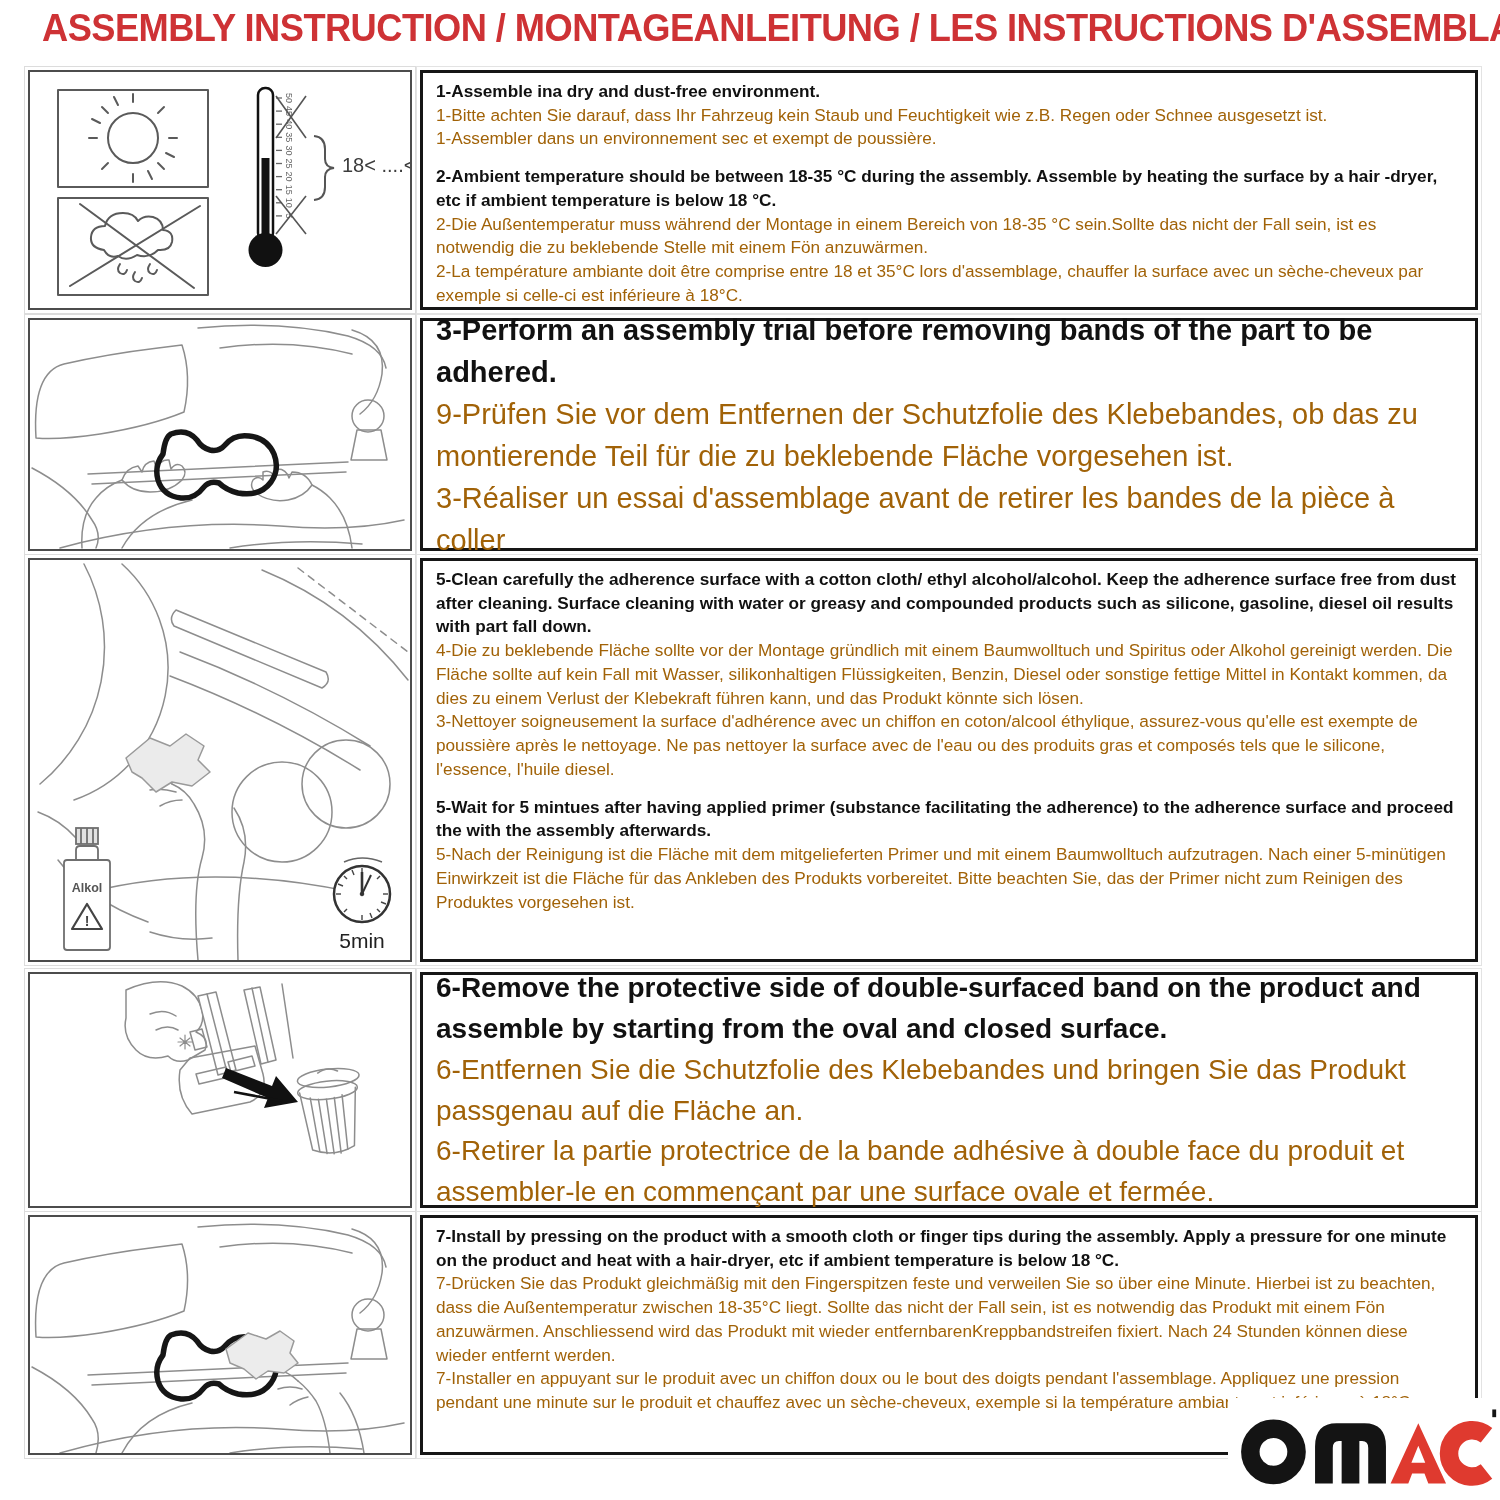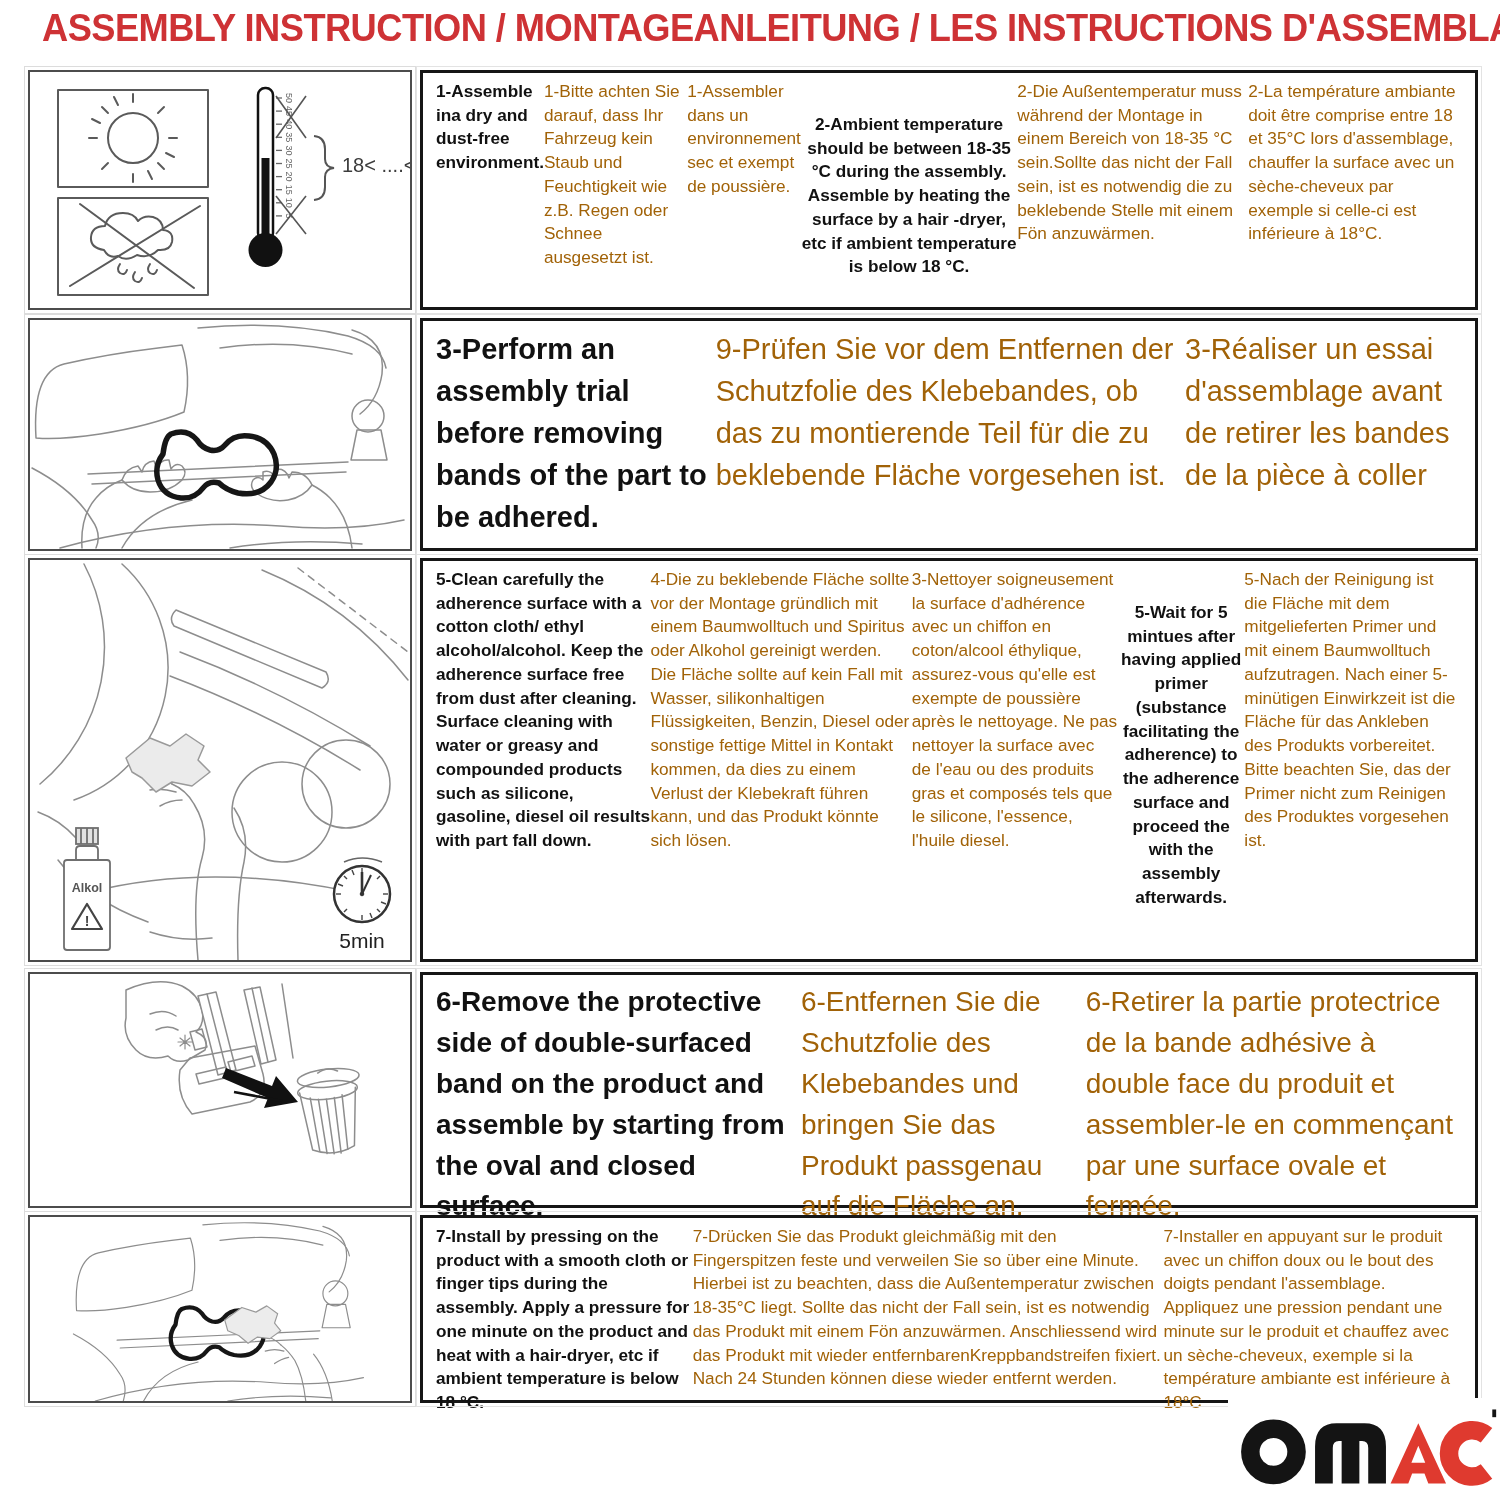--- a/index.html
+++ b/index.html
@@ -16,26 +16,26 @@
   .imgbox{
     position:absolute;left:0;top:0;width:384px;height:100%;
     box-sizing:border-box;border:2px solid #4c4c4c;background:#fff;
     outline:1px solid #dcdcdc;outline-offset:3px;overflow:hidden;
   }
   .imgbox svg{display:block;width:100%;height:100%;}
   .txtbox{
     position:absolute;left:392px;top:0;width:1058px;height:100%;
     box-sizing:border-box;border:3px solid #161616;background:#fff;
     outline:1px solid #e3e3e3;outline-offset:3px;
-    padding:7px 18px 6px 13px;display:flex;flex-direction:row;
+    padding:7px 18px 6px 13px;display:flex;flex-direction:column;
   }
   .txtbox.center{justify-content:center;}
   .para{margin:0;font-size:17.2px;line-height:1.38;color:#a16207;}
   .para.bold{font-weight:700;color:#111;}
-  .para.gap{margin-top:33px;text-align:center;}
+  .para.gap{margin-top:14px;}
   .size-lg .para{font-size:29px;line-height:1.45;}
   .size-md .para{font-size:28px;line-height:1.46;}
 
   .logo-wrap{
     position:absolute;left:1228px;top:1398px;width:272px;height:100px;
     background:#fff;display:flex;align-items:center;justify-content:flex-end;
   }
   .sr{position:absolute;width:1px;height:1px;overflow:hidden;clip-path:inset(50%);white-space:nowrap;}
 
   .lineart{stroke:#8d8d8d;stroke-width:1.5;fill:none;stroke-linecap:round;stroke-linejoin:round;}
@@ -269,21 +269,21 @@
         </g>
       </svg>
     </div>
     <div class="txtbox center size-md">
         <p class="para bold">6-Remove the protective side of double-surfaced band on the product and assemble by starting from the oval and closed surface.</p>
         <p class="para">6-Entfernen Sie die Schutzfolie des Klebebandes und bringen Sie das Produkt passgenau auf die Fläche an.</p>
         <p class="para">6-Retirer la partie protectrice de la bande adhésive à double face du produit et assembler-le en commençant par une surface ovale et fermée.</p>
       </div>
   </div>
 
-  <div class="row" style="top:1215px;height:188px;">
+  <div class="row" style="top:1215px;height:240px;">
     <div class="imgbox">
       <svg viewBox="0 0 380 236">
         <g class="lineart">
           <path d="M6,120 Q2,54 34,46 Q78,36 128,30 L152,27 Q162,58 154,94 Q120,108 70,116 Q30,122 6,120 Z"></path>
           <path d="M2,150 Q44,172 62,202 Q72,216 66,236"></path>
           <path d="M92,236 Q112,198 162,186"></path>
           <path d="M168,10 Q250,2 318,18 Q352,28 356,50"></path>
           <path d="M190,30 Q260,20 322,36"></path>
           <path d="M322,12 Q356,22 352,56 Q348,82 330,96"></path>
           <circle cx="338" cy="98" r="16"></circle>

